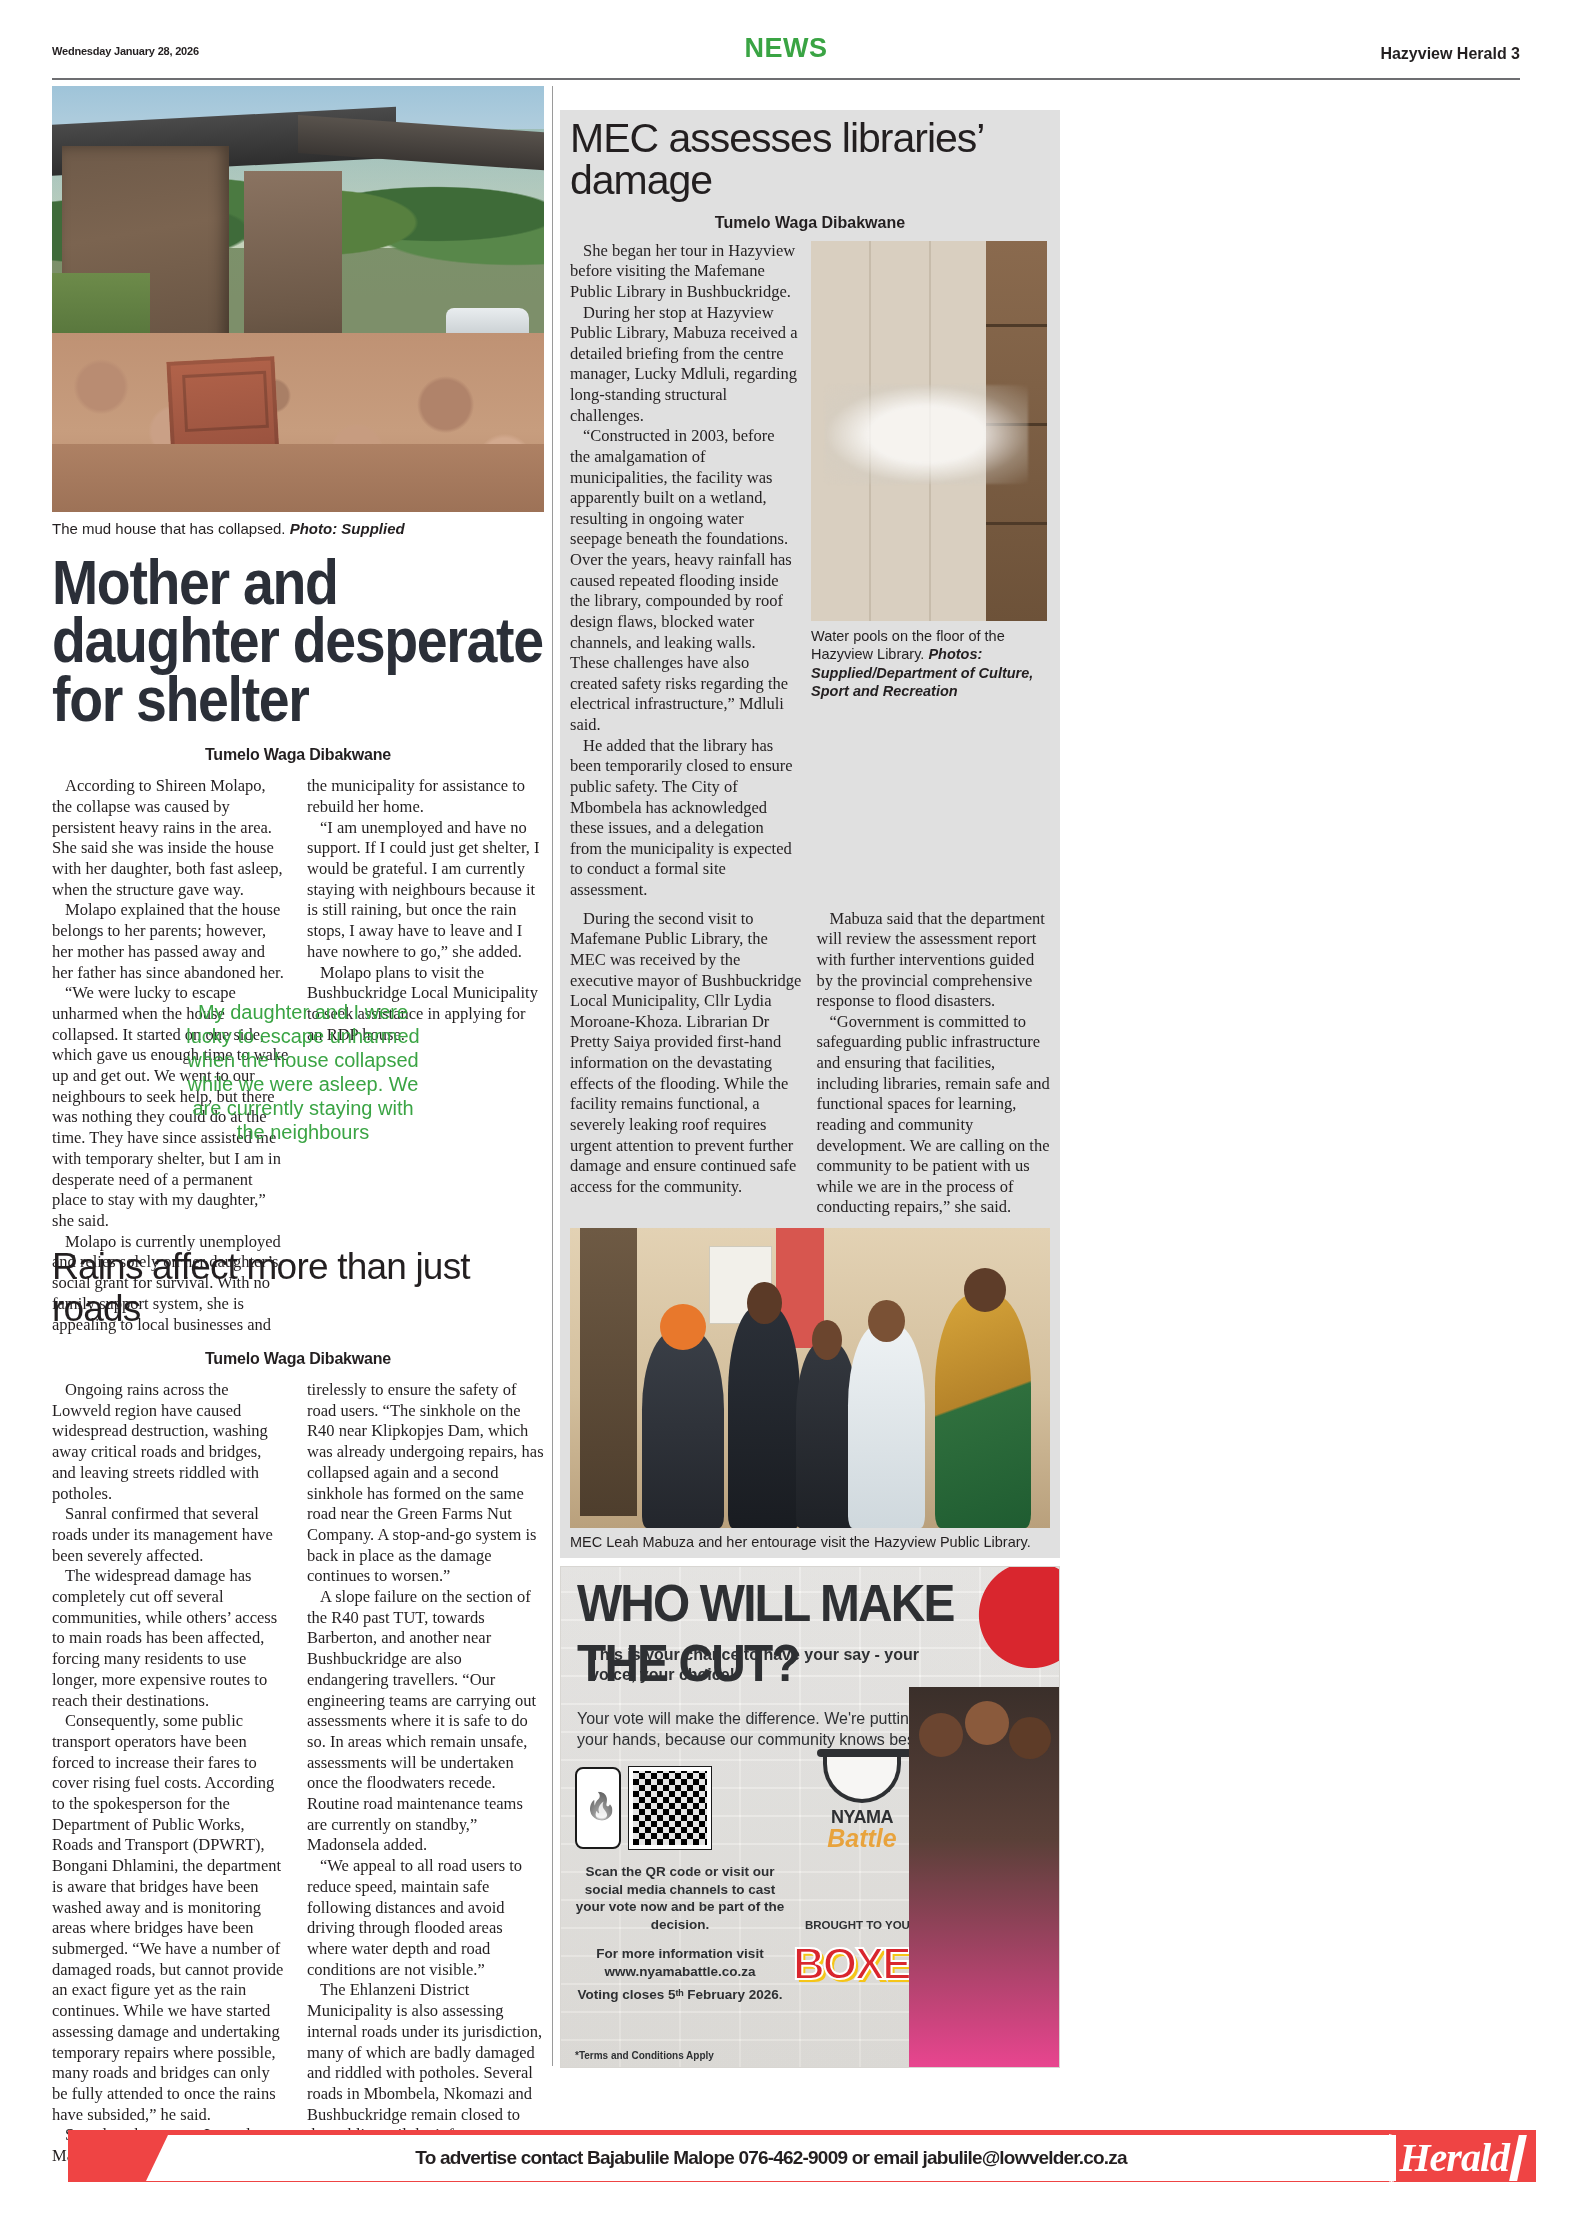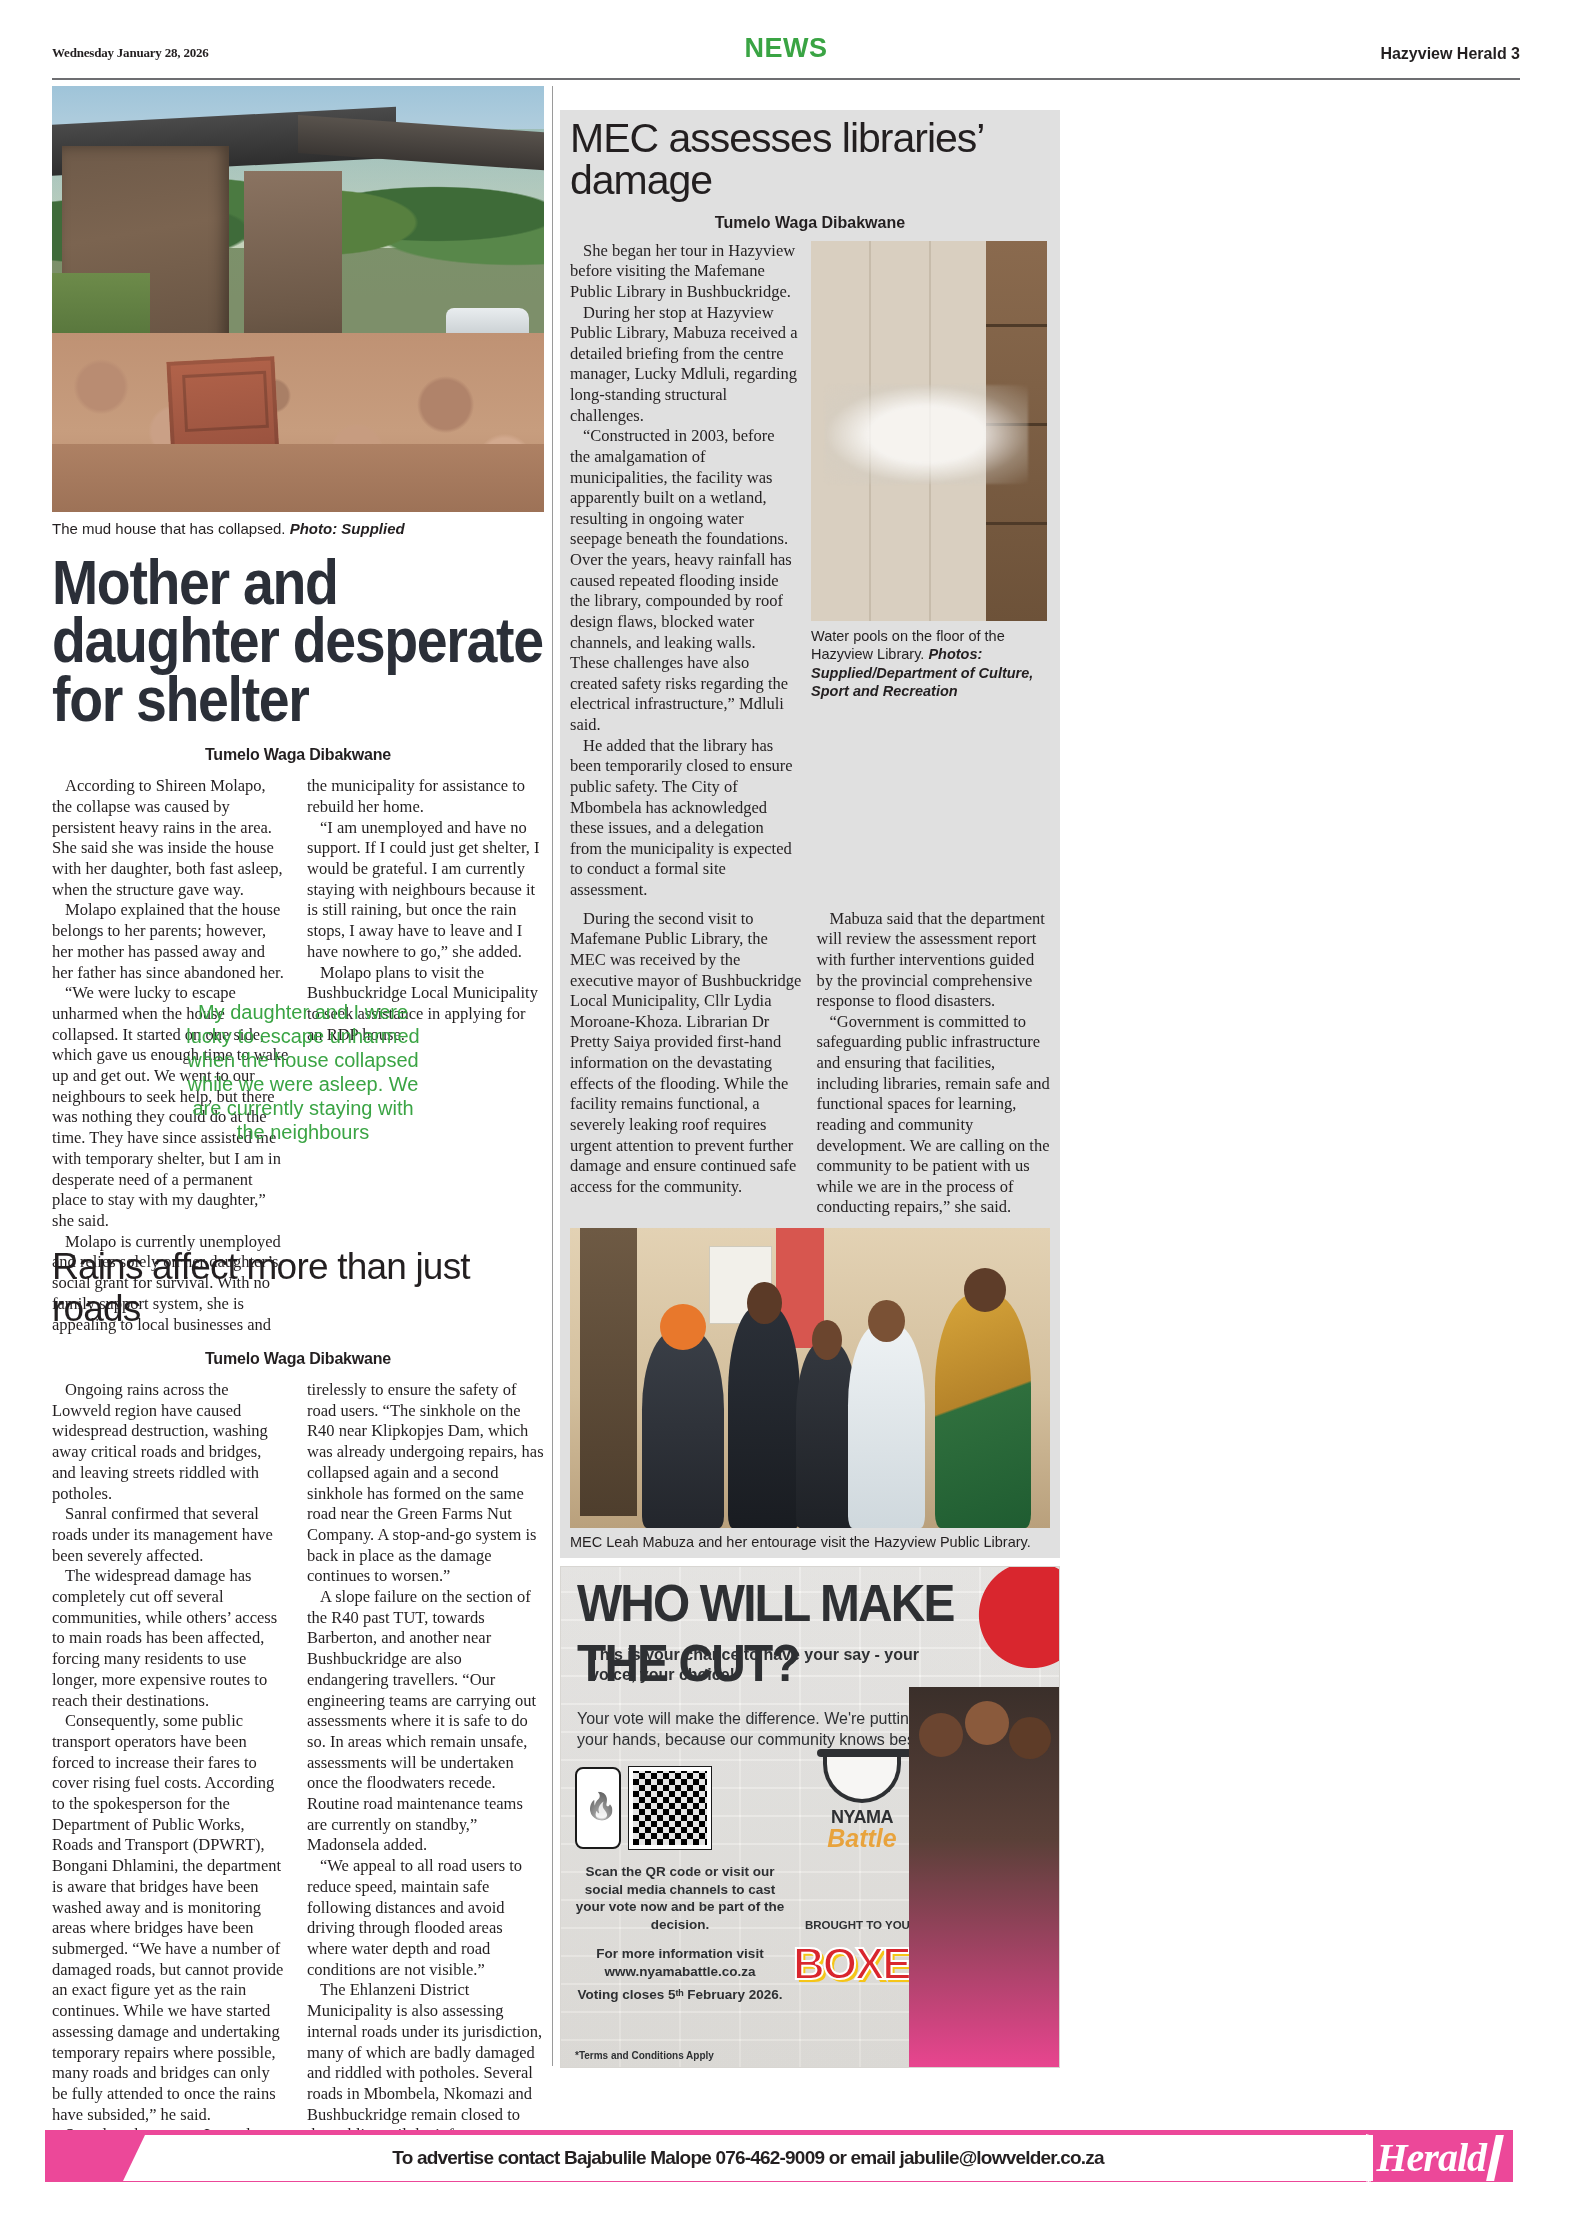--- a/index.html
+++ b/index.html
@@ -12,22 +12,22 @@
     overflow:hidden;
   }
   .page { position:absolute; left:0; top:0; width:1572px; height:2224px; }
 
   
   .masthead {
     position:absolute; left:52px; top:45px; width:1468px; height:30px;
   }
   .mh-date {
     position:absolute; left:0; top:0;
-    font-family:Liberation Serif, serif;
-    font-weight:bold; font-size:13px; color:#231f20;
+    font-family:Liberation Sans, sans-serif;
+    font-weight:bold; font-size:11px; color:#231f20;
     letter-spacing:-0.2px;
   }
   .mh-section {
     position:absolute; left:0; right:0; top:-12px; text-align:center;
     font-family:"Liberation Sans", sans-serif;
     font-weight:bold; font-size:27px; color:#3aa444;
     letter-spacing:0.5px;
   }
   .mh-page {
     position:absolute; right:0; top:0; text-align:right;
@@ -334,22 +334,22 @@
   .ad-people .h1{position:absolute;left:10px;top:26px;width:44px;height:44px;border-radius:50%;background:#6b4530;}
   .ad-people .h2{position:absolute;left:56px;top:14px;width:44px;height:44px;border-radius:50%;background:#8a5a3c;}
   .ad-people .h3{position:absolute;left:100px;top:30px;width:42px;height:42px;border-radius:50%;background:#5e3c28;}
   .ad-splash{
     position:absolute; right:0; top:0; width:90px; height:120px;
     background:radial-gradient(circle at 70% 40%, #d9262e 0 55%, transparent 56%);
   }
 
   
   .footer {
-    position:absolute; left:45px; bottom:42px; width:1468px; height:52px;
-    background:#ec4899;
+    position:absolute; left:68px; bottom:42px; width:1468px; height:52px;
+    background:#ef4444;
   }
   .footer .white-slab{
     position:absolute; left:78px; top:5px; width:1250px; height:46px; background:#ffffff;
     clip-path: polygon(22px 0, 100% 0, 100% 100%, 0 100%);
   }
   .footer-text{
     position:absolute; left:78px; top:5px; width:1250px; height:46px;
     display:flex; align-items:center; justify-content:center;
     font-family:"Liberation Sans", sans-serif; font-weight:bold;
     font-size:19px; color:#231f20; letter-spacing:-0.8px;

